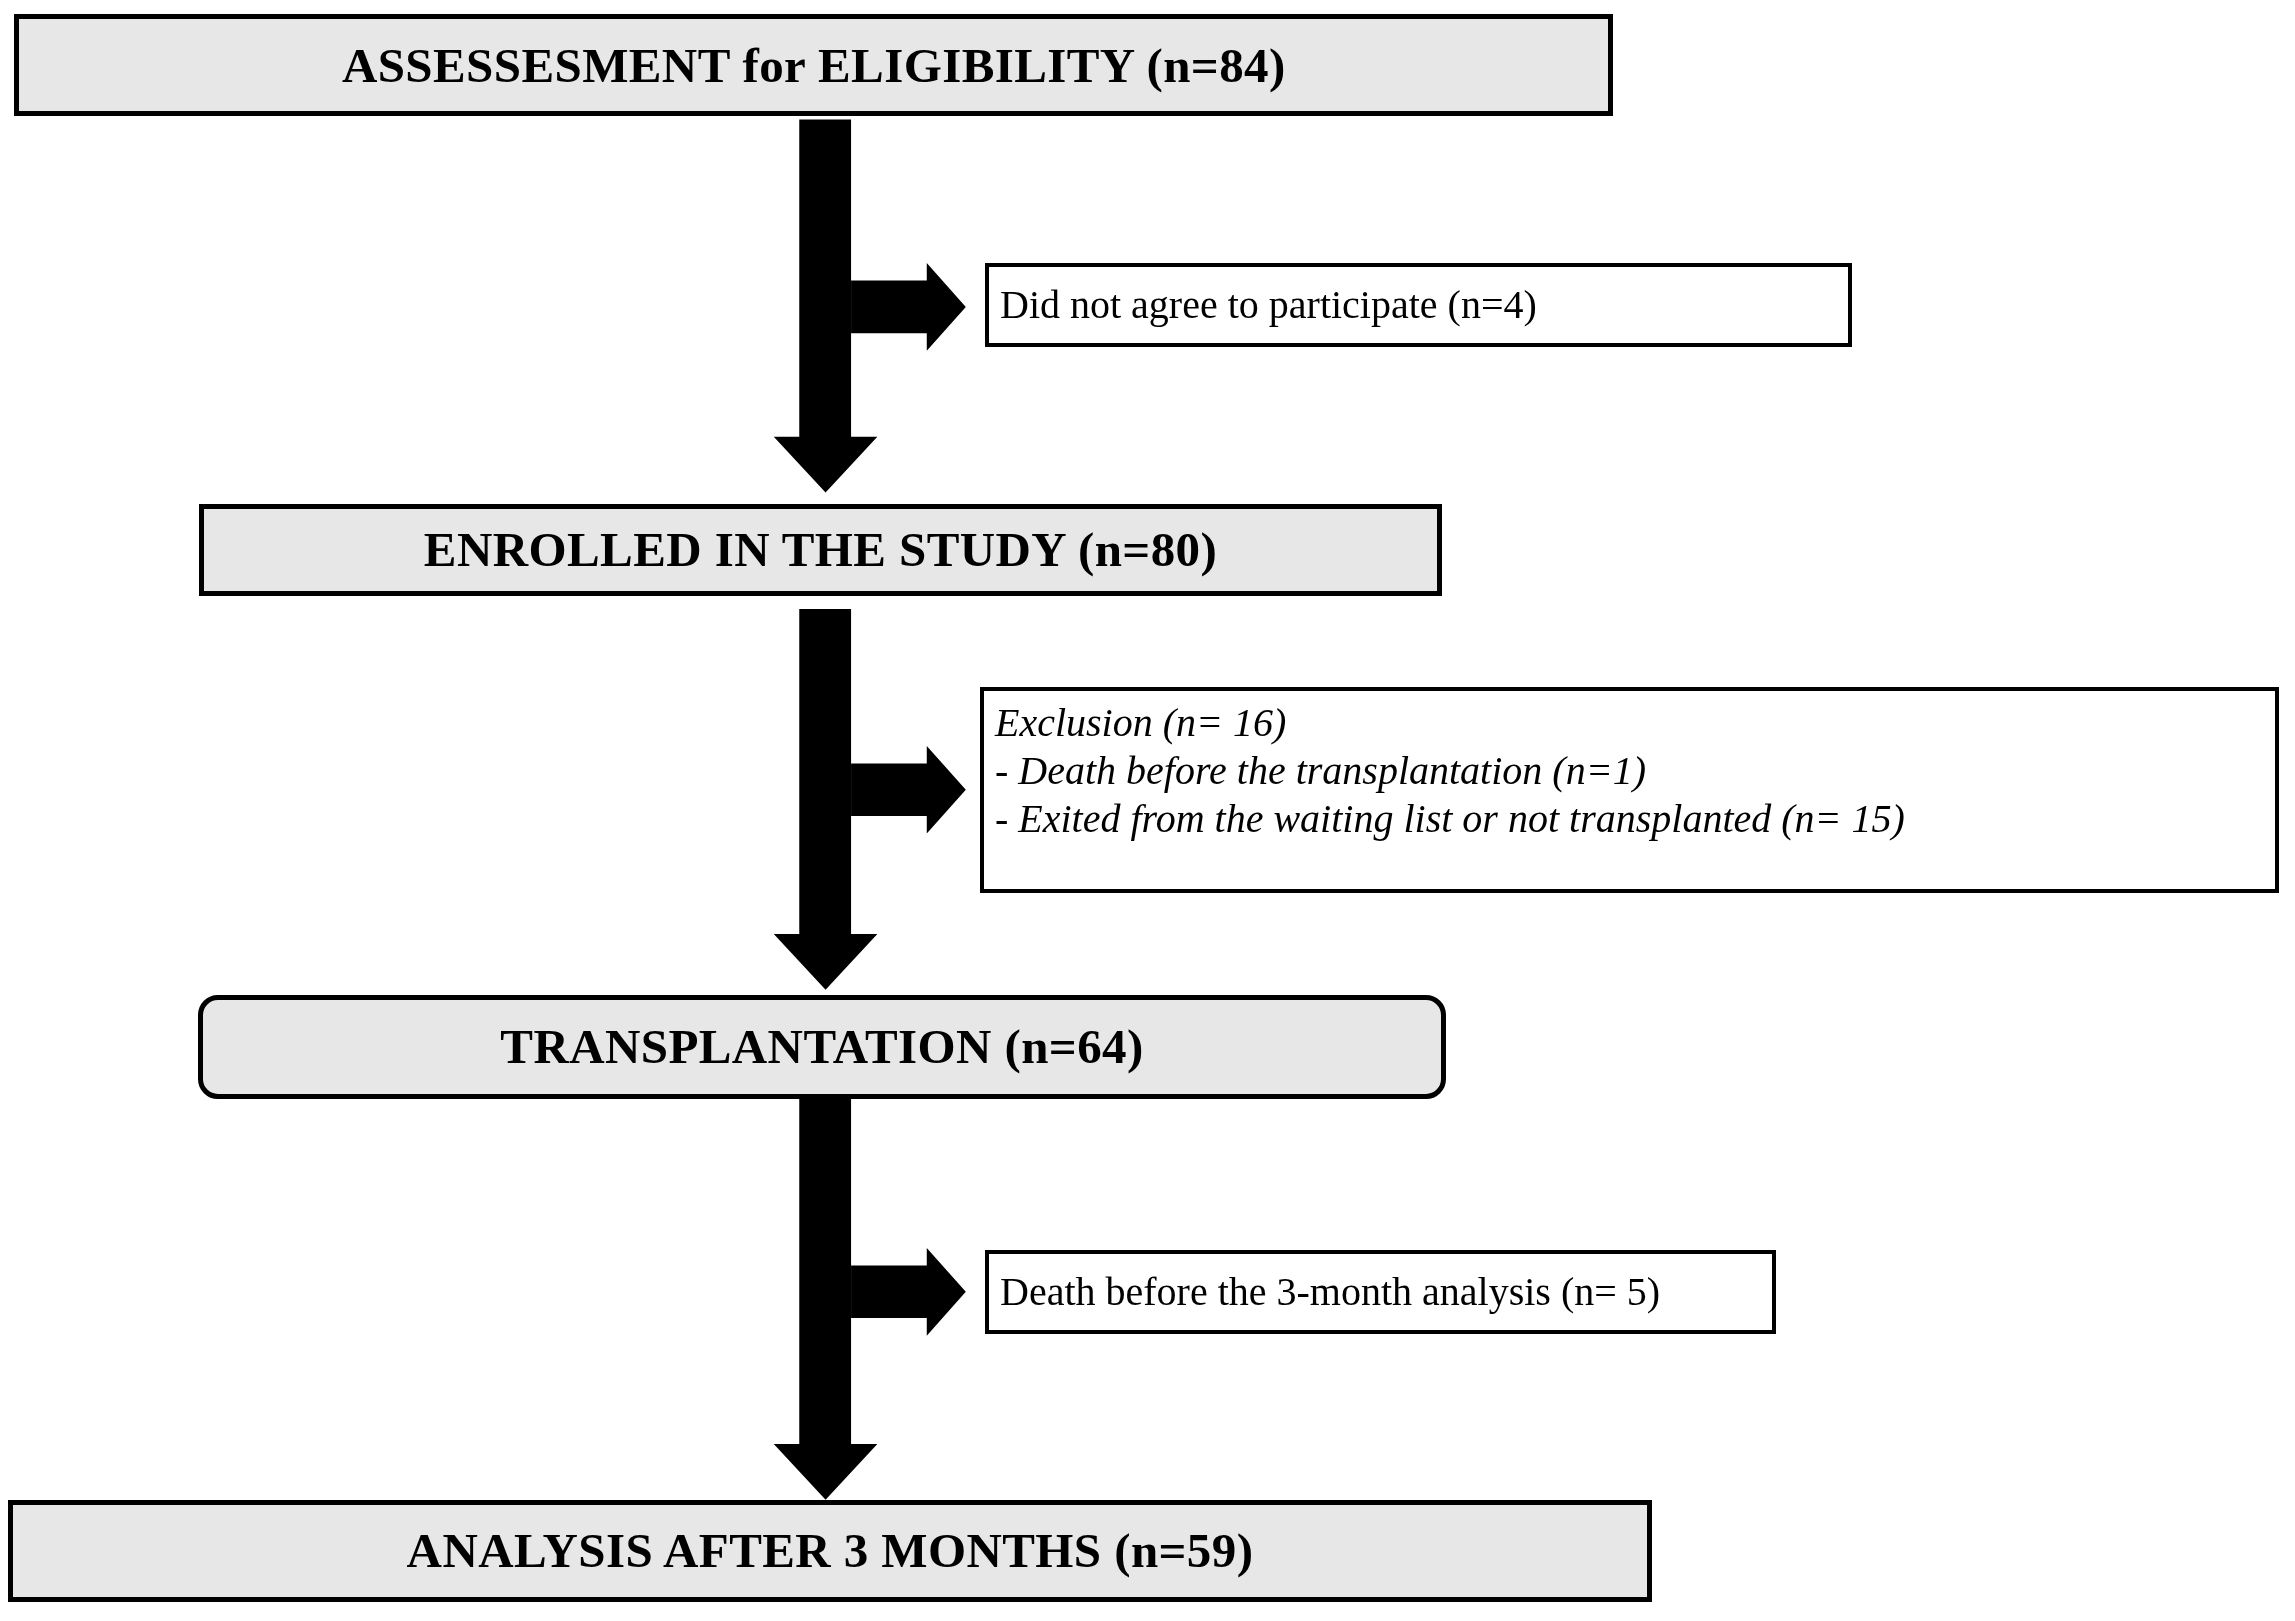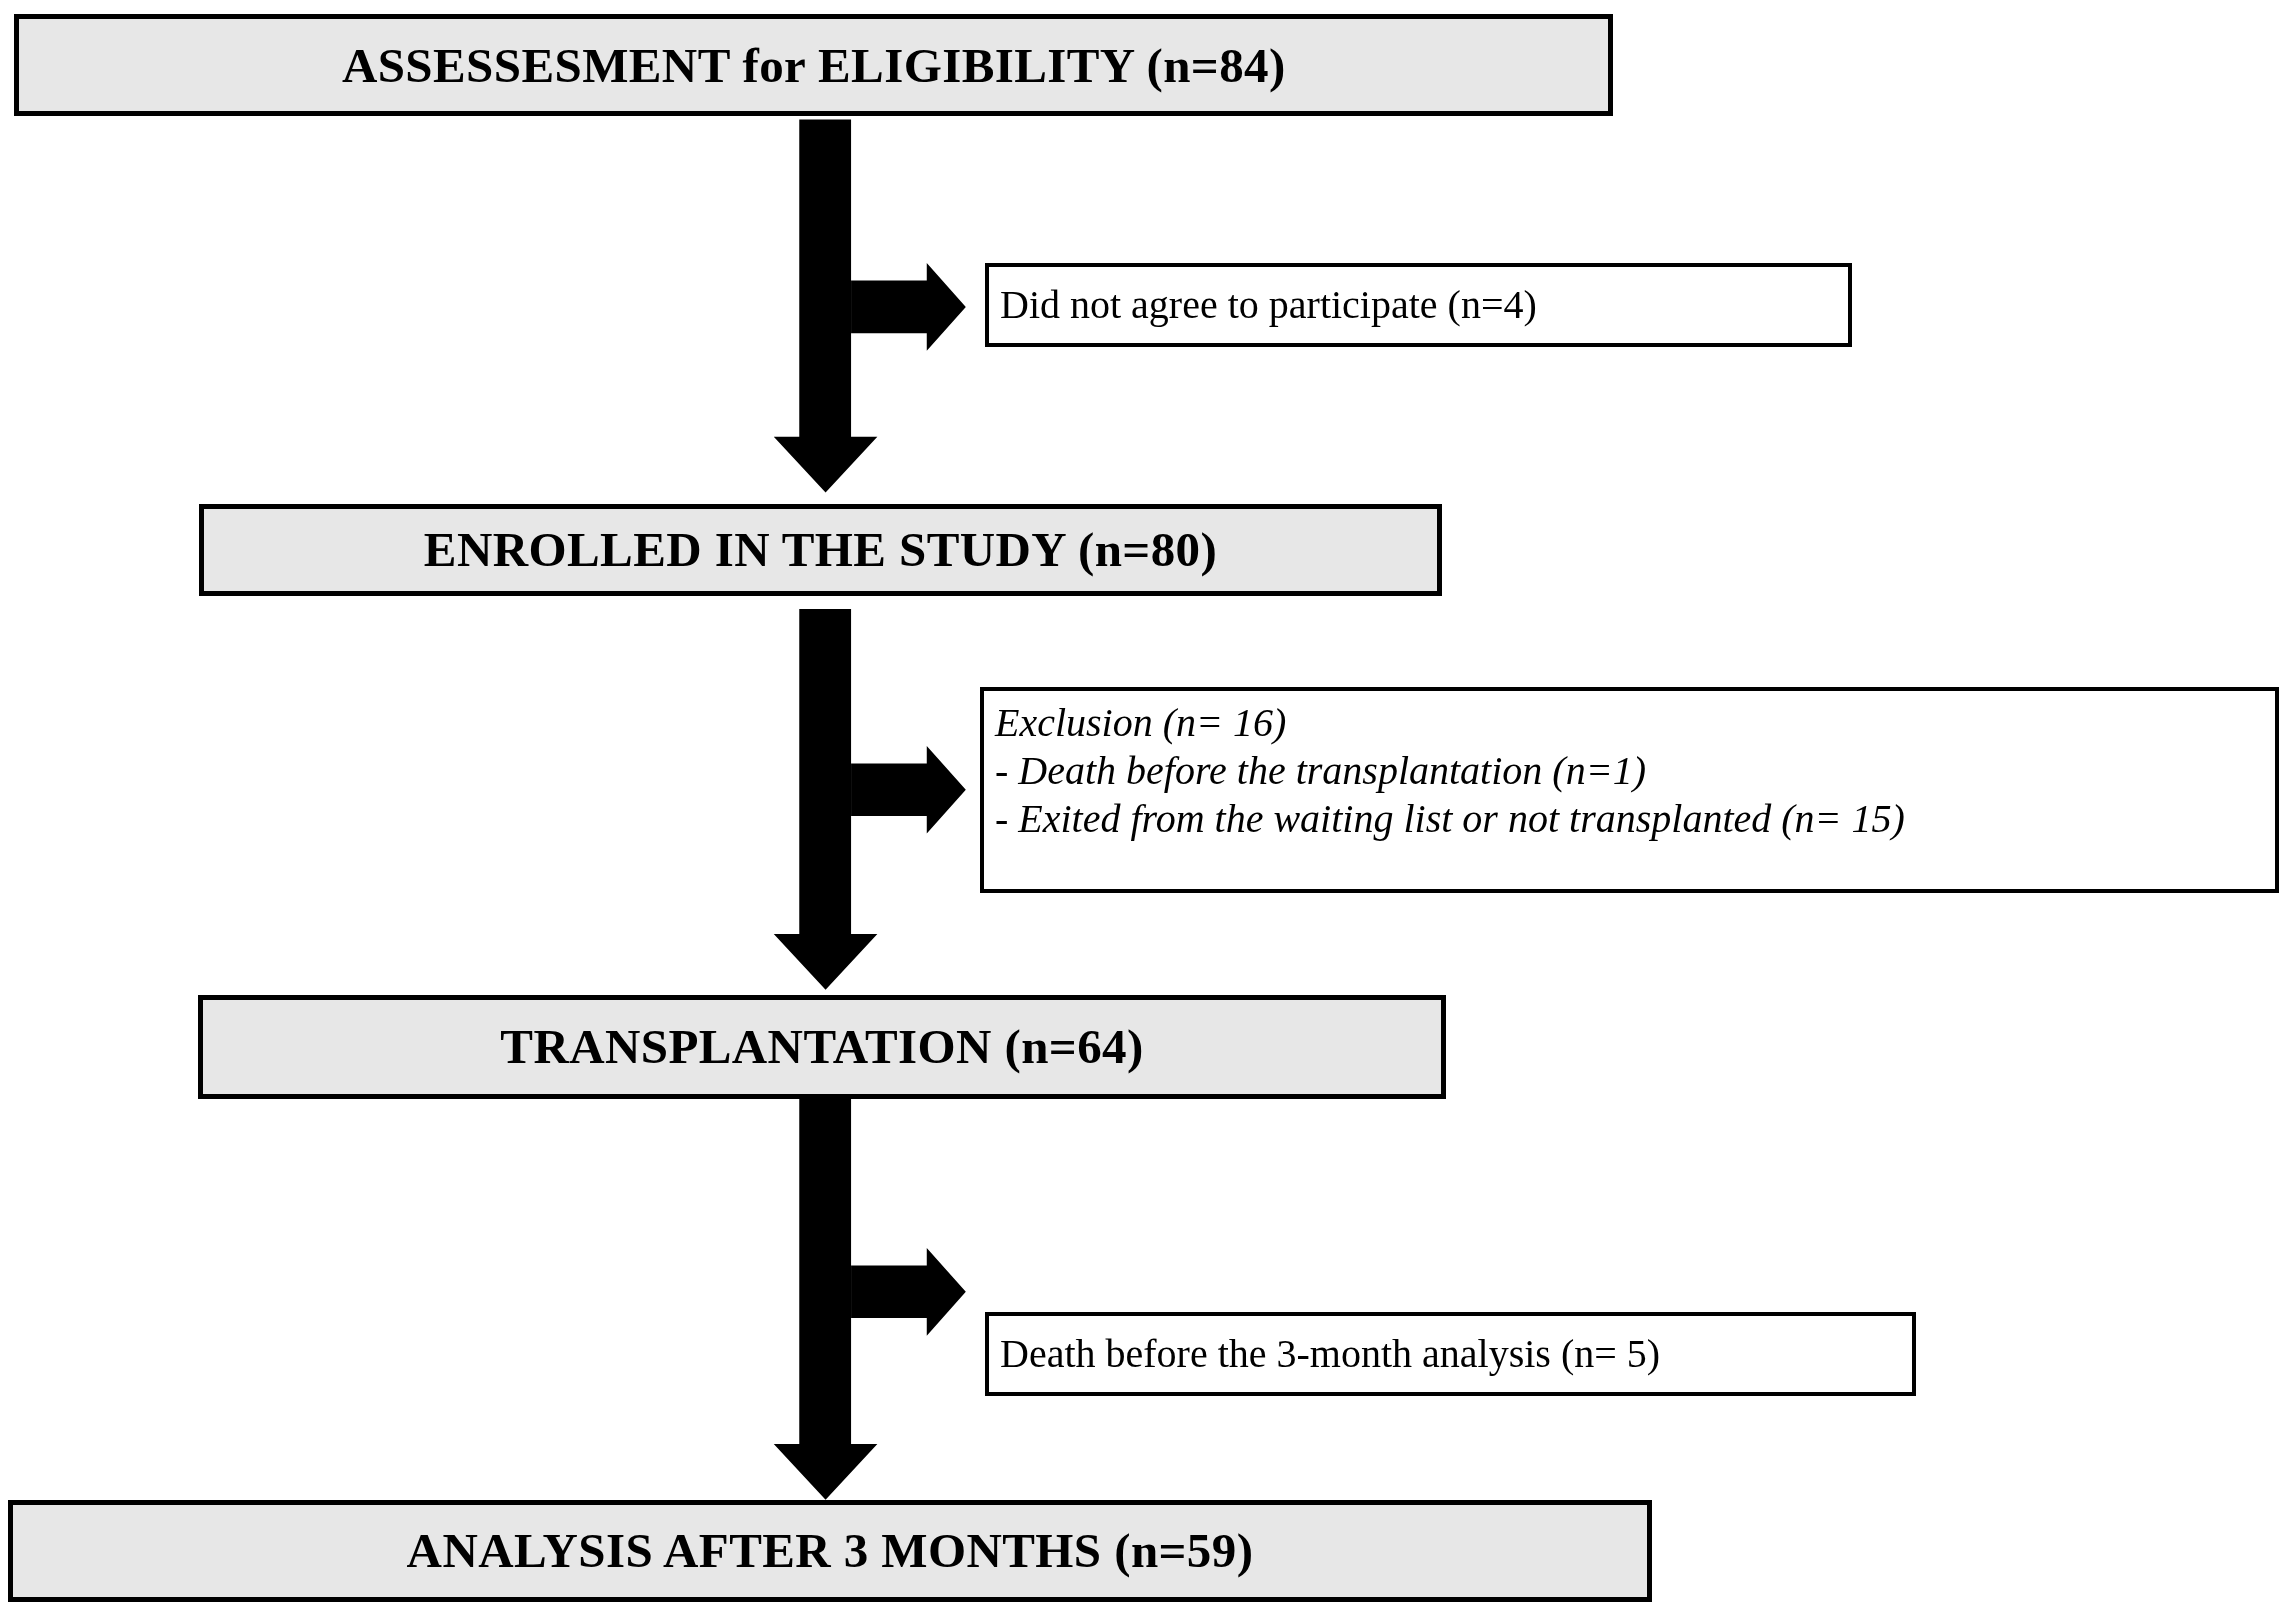--- a/index.html
+++ b/index.html
@@ -102,38 +102,38 @@
   </svg>
 
   <div class="node stage" style="left:14.3px; top:14.3px; width:1599px; height:102px;">
     <span class="label">ASSESSESMENT for ELIGIBILITY (n=84)</span>
   </div>
 
   <div class="node stage" style="left:199px; top:504px; width:1243px; height:92px;">
     <span class="label">ENROLLED IN THE STUDY (n=80)</span>
   </div>
 
-  <div class="node stage" style="left:198px; top:995px; width:1248px; height:104px;">
+  <div class="node stage" style="left:198px; top:995px; width:1248px; height:104px;border-radius:20px;">
     <span class="label">TRANSPLANTATION (n=64)</span>
   </div>
 
   <div class="node stage" style="left:8px; top:1500px; width:1644px; height:102px;">
     <span class="label">ANALYSIS AFTER 3 MONTHS (n=59)</span>
   </div>
 
   <div class="node side" style="left:985px; top:263px; width:867px; height:84px;">
     <span class="label">Did not agree to participate (n=4)</span>
   </div>
 
   <div class="node side side-multi" style="left:980px; top:687px; width:1299px; height:206px;">
     <div class="lines">
       <span class="label">Exclusion (n= 16)</span>
       <span class="label">- Death before the transplantation (n=1)</span>
       <span class="label">- Exited from the waiting list or not transplanted (n= 15)</span>
     </div>
   </div>
 
-  <div class="node side" style="left:985px; top:1312px; width:931px; height:84px;">
+  <div class="node side" style="left:985px; top:1250px; width:791px; height:84px;">
     <span class="label">Death before the 3-month analysis (n= 5)</span>
   </div>
 
 </div>
 
 
 </body></html>

